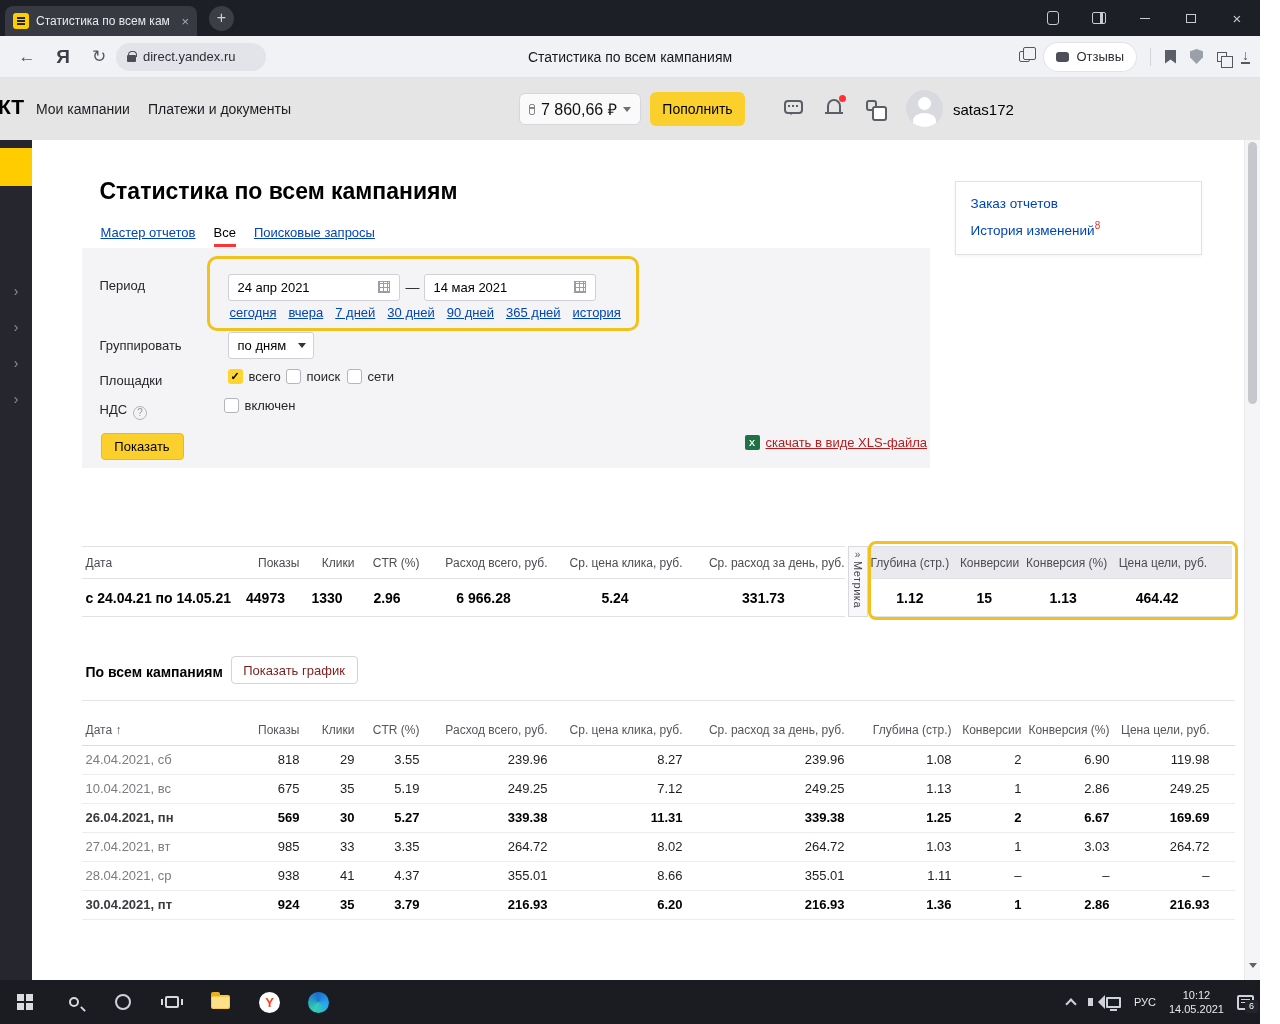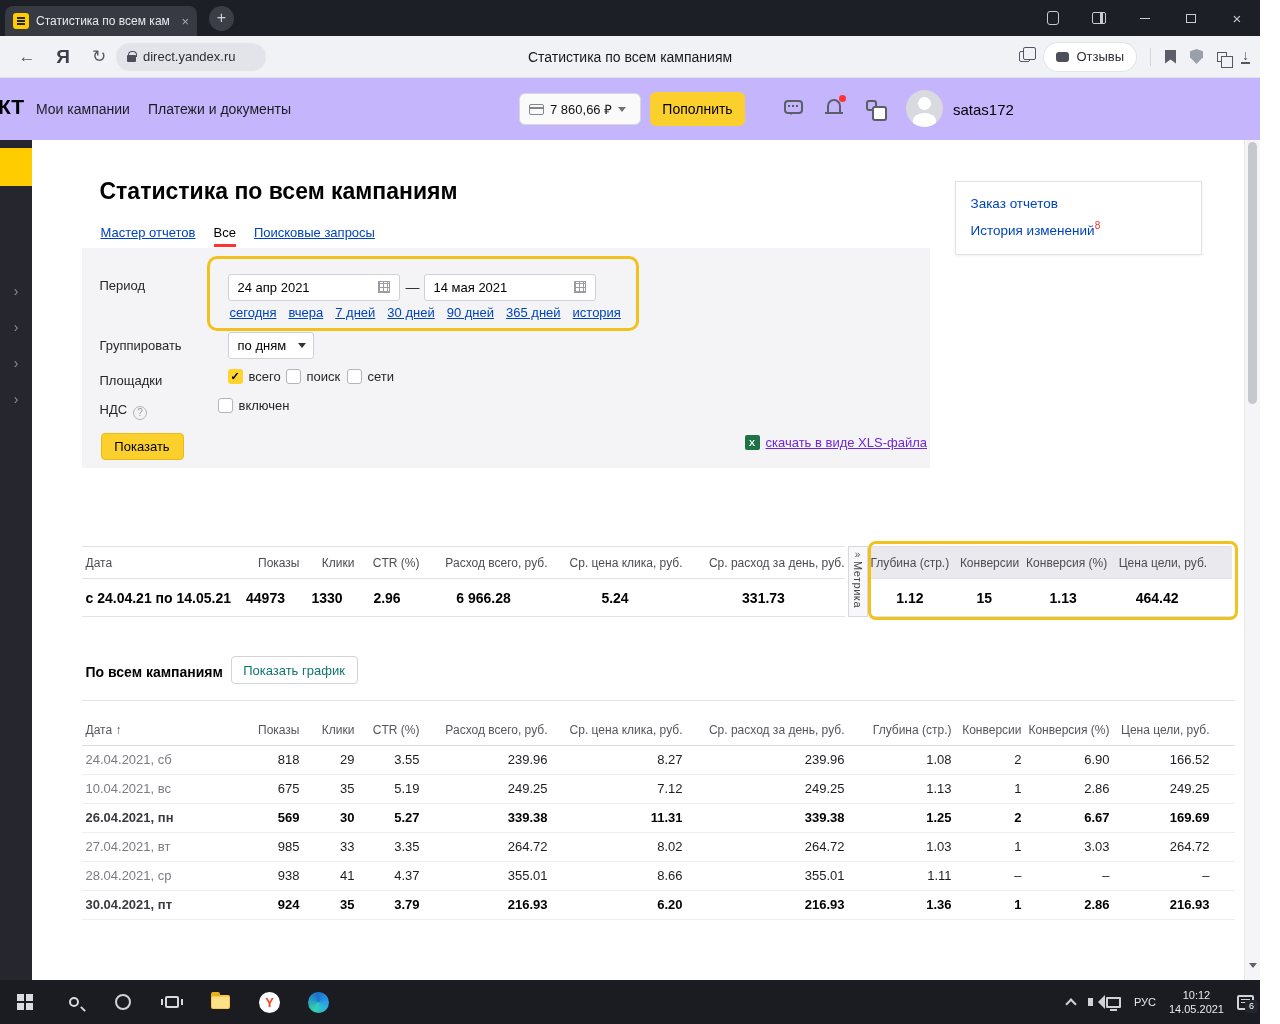--- a/index.html
+++ b/index.html
@@ -52,28 +52,28 @@
          clip-path: polygon(0 0, 100% 0, 100% 100%, 50% 72%, 0 100%); }
   .shield-ico { width: 13px; height: 15px; background: #99a0aa;
          clip-path: polygon(50% 0, 100% 15%, 100% 55%, 50% 100%, 0 55%, 0 15%); }
   .collections-ico { width: 10px; height: 10px; border: 1.5px solid #54575f; position: relative; }
   .collections-ico::after { content:""; position: absolute; left: 3px; top: 3px; width: 10px; height: 10px;
          border: 1.5px solid #54575f; background: #f1f2f5; }
   .download-ico { color: #54575f; font-size: 14px; border-bottom: 2px solid #54575f; line-height: 13px; padding: 0 1px; }
 
   
   .viewport { height: 902px; position: relative; }
-  .site-header { height: 62px; background: #c4b5fd; position: relative; }
+  .site-header { height: 62px; background: #e5e5e5; position: relative; }
   .site-logo { position: absolute; left: -2px; top: 17px; font-size: 21px; font-weight: bold; color: #000; }
   .nav-link { position: absolute; top: 23px; font-size: 14px; color: #1c1d21; cursor: pointer; }
   .balance-box { position: absolute; left: 519px; top: 15px; width: 122px; height: 32px; border: 1px solid #d6d7db;
          border-radius: 6px; background: #fafafb; display: flex; align-items: center; gap: 6px; padding: 0 9px; }
   .card-ico { width: 15px; height: 11px; border: 1.5px solid #83868d; border-radius: 2px; position: relative; }
   .card-ico::after { content:""; position: absolute; left: 0; right: 0; top: 2px; height: 2px; background: #83868d; }
-  .balance-text { font-size: 13px; color: #111; white-space: nowrap; }
+  .balance-text { font-size: 16px; color: #111; white-space: nowrap; }
   .caret-down { width: 0; height: 0; border: 4px solid transparent; border-top: 5px solid #6e7178; margin-top: 4px; }
   .topup-btn { position: absolute; left: 650px; top: 14px; width: 95px; height: 34px; background: #fcd02c; border: none;
          border-radius: 6px; font-size: 14px; color: #000; font-family: inherit; }
   .chat-ico { position: absolute; left: 784px; top: 22px; width: 19px; height: 14px; border: 2px solid #5a5e66;
          border-radius: 4px; }
   .chat-ico::before { content:""; position: absolute; left: 2px; top: 3px; width: 2px; height: 2px; background: #5a5e66;
          box-shadow: 4px 0 0 #5a5e66, 8px 0 0 #5a5e66; }
   .chat-ico::after { content:""; position: absolute; left: 2px; bottom: -6px; border: 3px solid transparent; border-top-color: #5a5e66; }
   .bell-ico { position: absolute; left: 827px; top: 21px; width: 14px; height: 13px; border: 2px solid #5a5e66;
          border-bottom: none; border-radius: 8px 8px 0 0; }
@@ -121,21 +121,21 @@
   .cb { width: 15px; height: 15px; border-radius: 3px; margin-right: 6px; display: inline-flex; align-items: center; justify-content: center; }
   .cb.checked { background: #ffd42e; color: #000; font-size: 11px; font-weight: bold; }
   .cb.unchecked { background: #fff; border: 1px solid #b4b4bb; }
   .help-ico { display: inline-flex; width: 14px; height: 14px; border: 1px solid #b2b2b8; border-radius: 50%; color: #97979d;
          font-size: 10px; align-items: center; justify-content: center; margin-left: 6px; vertical-align: -2px; }
   .show-btn { position: absolute; left: 19px; top: 185px; width: 83px; height: 27px; background: #fcd02c;
          border: 1px solid #ecba14; border-radius: 4px; font-size: 13px; color: #000; font-family: inherit; }
   .xls-wrap { position: absolute; left: 663px; top: 187px; display: flex; align-items: center; gap: 6px; }
   .xls-ico { width: 15px; height: 15px; background: #1f7246; color: #fff; font-size: 9px; font-weight: bold;
          display: flex; align-items: center; justify-content: center; border-radius: 2px; }
-  .xls-link { font-size: 13px; color: #6d28d9; text-decoration: underline; }
+  .xls-link { font-size: 13px; color: #b91c1c; text-decoration: underline; }
 
   .highlight { position: absolute; border: 3px solid #f1c21d; border-radius: 10px; pointer-events: none; z-index: 5; }
   .hl-period { left: 175px; top: 116px; width: 432px; height: 75px; }
   .hl-metrika { left: 836px; top: 401px; width: 370px; height: 79px; border-radius: 8px; }
 
   .reports-card { position: absolute; left: 923px; top: 41px; width: 247px; height: 74px; background: #fff;
          border: 1px solid #e2e2e6; border-radius: 0; box-shadow: 0 1px 3px rgba(0,0,0,.06); padding: 14px 15px; }
   .reports-card a { display: block; font-size: 13.5px; color: #0044bb; cursor: pointer; }
   .reports-card a + a { margin-top: 9px; }
   .sup-badge { color: #e33; font-size: 10px; vertical-align: super; }
@@ -151,21 +151,21 @@
   .pad-r { padding-right: 25px; }
   .sum-right th { background: #e9e9ee; }
   .metrika-tab { width: 20px; margin: 0 3px; border: 1px solid #d8d8dd; background: #f8f8fa; display: flex;
          flex-direction: column; align-items: center; padding-top: 2px; }
   .metrika-expand { font-size: 10px; color: #555; }
   .metrika-label { writing-mode: vertical-rl; font-size: 11px; color: #45464b; margin-top: 1px; letter-spacing: .5px; }
 
   .section-divider { position: absolute; left: 50px; top: 560px; width: 1153px; height: 1px; background: #e4e4e8; }
   .campaigns-title { position: absolute; left: 54px; top: 524px; font-size: 14px; font-weight: bold; color: #000; }
   .chart-btn { position: absolute; left: 199px; top: 516px; width: 127px; height: 28px; background: #fff;
-         border: 1px solid #d3d3d8; border-radius: 4px; font-size: 13px; color: #0f766e; font-family: inherit; }
+         border: 1px solid #d3d3d8; border-radius: 4px; font-size: 13px; color: #7f1d1d; font-family: inherit; }
 
   
   .detail-wrap { position: absolute; left: 50px; top: 575px; width: 1153px; }
   .detail-table { width: 1153px; }
   .detail-table th { font-size: 12px; font-weight: normal; color: #55565c; text-align: right; height: 30px;
          border-bottom: 1px solid #dcdce0; vertical-align: middle; white-space: nowrap; }
   .detail-table th.c-left { text-align: left; padding-left: 4px; }
   .detail-table td { font-size: 13px; color: #1c1d21; text-align: right; height: 29px;
          border-bottom: 1px solid #ededf0; vertical-align: middle; white-space: nowrap; }
   .detail-table td.cell-date { text-align: left; padding-left: 4px; color: #7b7c82; margin-left: 36px; }
@@ -330,21 +330,21 @@
             <span>поиск</span>
           </div>
           <div class="cb-row" style="left:265px">
             <span class="cb unchecked"></span>
             <span>сети</span>
           </div>
 
           <span class="f-label" style="left:18px;top:154px">
             <span>НДС</span><span class="help-ico">?</span>
           </span>
-          <div class="cb-row" style="left:136px;top:150px">
+          <div class="cb-row" style="left:142px;top:150px">
             <span class="cb unchecked"></span>
             <span>включен</span>
           </div>
 
           <button class="show-btn">Показать</button>
           <div class="xls-wrap">
             <span class="xls-ico">X</span>
             <span class="xls-link">скачать в виде XLS-файла</span>
           </div>
         </div>
@@ -458,21 +458,21 @@
                   <td class="cell-date">24.04.2021, сб</td>
                   <td class="cell-num">818</td>
                   <td class="cell-num">29</td>
                   <td class="cell-num">3.55</td>
                   <td class="cell-num">239.96</td>
                   <td class="cell-num">8.27</td>
                   <td class="cell-num">239.96</td>
                   <td class="cell-num">1.08</td>
                   <td class="cell-num">2</td>
                   <td class="cell-num">6.90</td>
-                  <td class="cell-num pad-r">166.52</td>
+                  <td class="cell-num pad-r">119.98</td>
                 </tr>
                 <tr>
                   <td class="cell-date">10.04.2021, вс</td>
                   <td class="cell-num">675</td>
                   <td class="cell-num">35</td>
                   <td class="cell-num">5.19</td>
                   <td class="cell-num">249.25</td>
                   <td class="cell-num">7.12</td>
                   <td class="cell-num">249.25</td>
                   <td class="cell-num">1.13</td>

